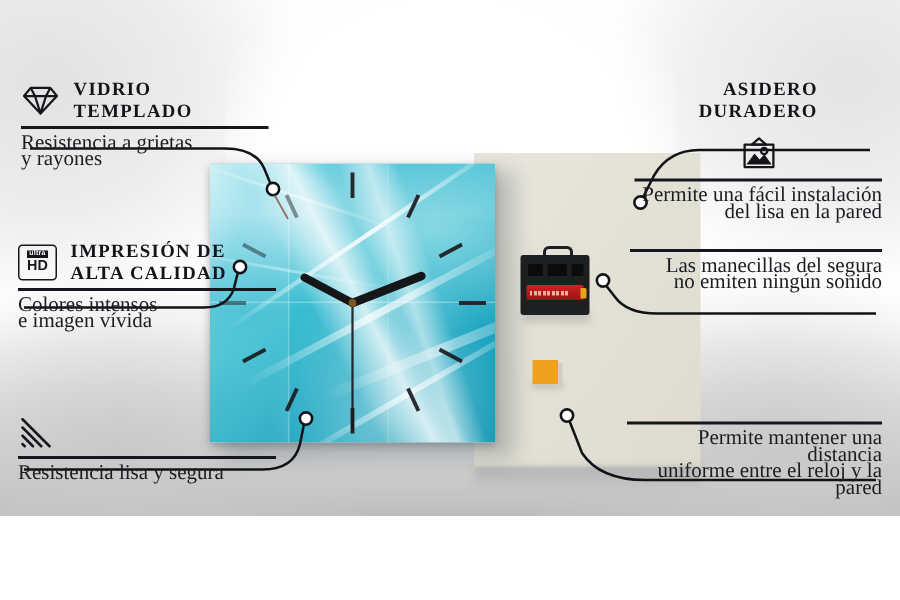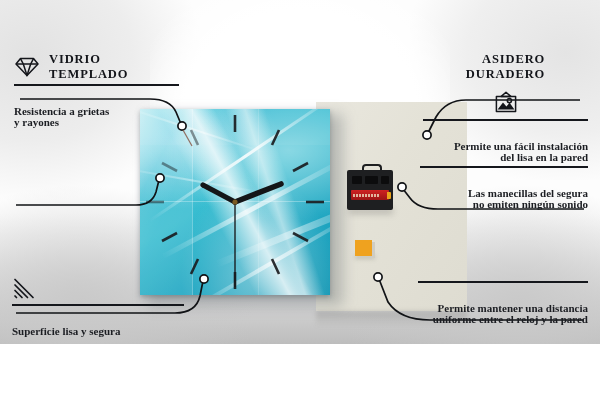--- a/index.html
+++ b/index.html
@@ -36,22 +36,22 @@
   .feat-title{
     font-family:"Liberation Serif", serif;
     font-weight:bold;font-size:12.5px;line-height:14.5px;
     letter-spacing:0.9px;color:#13151a;text-transform:uppercase;
     white-space:pre-line;
   }
   .feat-title.ta-r{text-align:right;}
   .rule{height:1.6px;background:#15171c;margin-top:3px;}
   .feat-desc{
     font-family:"Liberation Serif", serif;
-    font-size:11px;line-height:11.2px;color:#1b1d22;
-    margin-top:20px;white-space:pre-line;font-weight:bold;
+    font-size:14px;line-height:11.2px;color:#1b1d22;
+    margin-top:4px;white-space:pre-line;
   }
   .feat-desc.ta-r{text-align:right;}
   .icon-box{width:26px;height:26px;flex:0 0 26px;display:flex;align-items:center;justify-content:center;}
   .icon-box svg{display:block;}
 
   
   #f-vidrio{left:14px;top:52px;width:165px;}
   #f-impresion{left:12px;top:160px;width:172px;}
   #f-bordes{left:12px;top:275px;width:172px;}
   
@@ -241,36 +241,51 @@
         </svg>
       </span>
       <span class="feat-title">VIDRIO
 TEMPLADO</span>
     </div>
     <div class="rule"></div>
     <div class="feat-desc">Resistencia a grietas
 y rayones</div>
   </div>
 
+  <div class="feature" id="f-impresion">
+    <div class="feat-head">
+      <span class="icon-box">
+        <span class="hd-badge">
+          <span class="hd-ultra">ultra</span>
+          <span class="hd-hd">HD</span>
+        </span>
+      </span>
+      <span class="feat-title">IMPRESIÓN DE
+ALTA CALIDAD</span>
+    </div>
+    <div class="rule"></div>
+    <div class="feat-desc">Colores intensos
+e imagen vívida</div>
+  </div>
 
   <div class="feature" id="f-bordes">
     <div class="feat-head">
       <span class="icon-box">
         <svg width="26" height="22" viewBox="0 0 26 22">
           <g stroke="#14161b" stroke-width="1.7" stroke-linecap="round">
             <line x1="3" y1="2.5" x2="21" y2="20.5"></line>
             <line x1="3" y1="8" x2="15.5" y2="20.5"></line>
             <line x1="3" y1="13.5" x2="10" y2="20.5"></line>
             <line x1="3" y1="19" x2="4.5" y2="20.5"></line>
           </g>
         </svg>
       </span>
     </div>
     <div class="rule"></div>
-    <div class="feat-desc">Superficie lisa y segura</div>
+    <div class="feat-desc">Resistencia lisa y segura</div>
   </div>
 
   <div class="feature" id="f-asidero">
     <div class="feat-head right">
       <span class="feat-title ta-r">ASIDERO
 DURADERO</span>
       <span class="icon-box">
         <svg width="26" height="24" viewBox="0 0 26 24">
           <g fill="none" stroke="#14161b" stroke-width="1.5" stroke-linejoin="round">
             <path d="M13 1.3 L8.2 5.4 L17.8 5.4 Z"></path>

